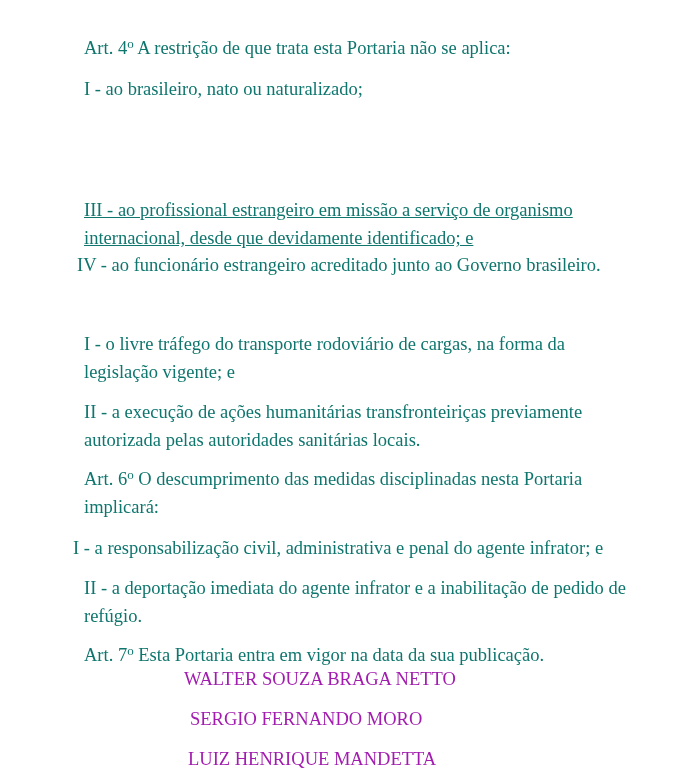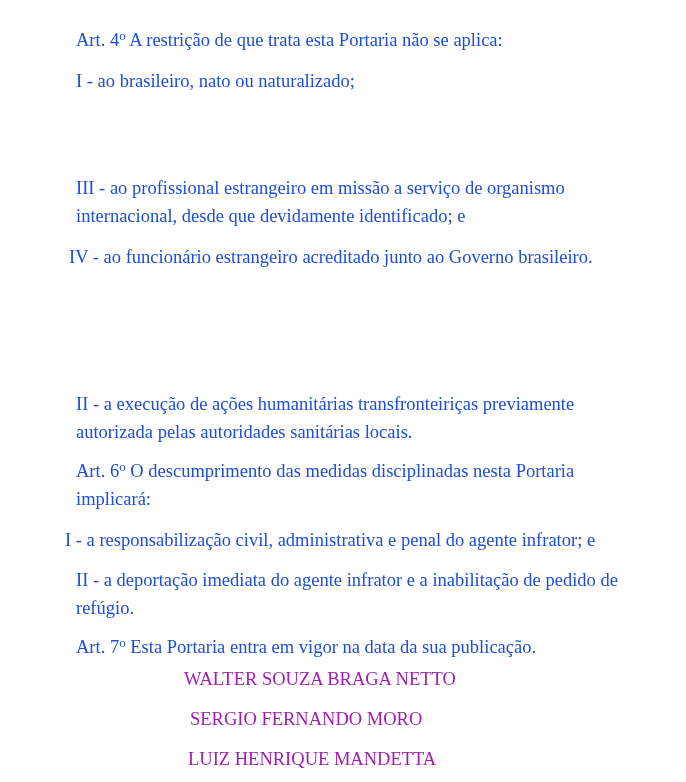--- a/index.html
+++ b/index.html
@@ -20,22 +20,22 @@
       left: 0;
       top: 0;
       width: 686px;
       height: 782px;
     }
     .para {
       position: absolute;
       font-family: "Liberation Serif", "DejaVu Serif", serif;
       font-size: 18.5px;
       line-height: 28px;
-      color: #1d4ed8;
-      margin: 8px;
+      color: #0f766e;
+      margin: 16px;
       white-space: normal;
     }
     .sig {
       position: absolute;
       font-family: "Liberation Serif", "DejaVu Serif", serif;
       font-size: 18.5px;
       line-height: 28px;
       color: #a21caf;
       white-space: nowrap;
     }
@@ -48,25 +48,26 @@
 </head>
 <body>
 
 <div class="doc">
 
   <p class="para" style="left:68px; top:18px; width:600px;"><span>Art. 4</span><sup class="ord">o</sup><span> A restrição de que trata esta Portaria não se aplica:</span></p>
 
   <p class="para" style="left:68px; top:59px; width:600px;">I - ao brasileiro, nato ou naturalizado;</p>
 
 
-  <p class="para" style="left:68px; top:166px; width:545px;">III - ao profissional estrangeiro em missão a serviço de organismo internacional, desde que devidamente identificado; e</p>
+  <p class="para" style="left:68px; top:180px; width:545px;text-decoration:underline;">III - ao profissional estrangeiro em missão a serviço de organismo internacional, desde que devidamente identificado; e</p>
 
   <p class="para" style="left:61px; top:235px; width:620px;">IV - ao funcionário estrangeiro acreditado junto ao Governo brasileiro.</p>
 
 
+  <p class="para" style="left:68px; top:314px; width:540px;">I - o livre tráfego do transporte rodoviário de cargas, na forma da legislação vigente; e</p>
 
   <p class="para" style="left:68px; top:382px; width:555px;">II - a execução de ações humanitárias transfronteiriças previamente autorizada pelas autoridades sanitárias locais.</p>
 
   <p class="para" style="left:68px; top:449px; width:555px;"><span>Art. 6</span><sup class="ord">o</sup><span> O descumprimento das medidas disciplinadas nesta Portaria implicará:</span></p>
 
   <p class="para" style="left:57px; top:518px; width:629px;">I - a responsabilização civil, administrativa e penal do agente infrator; e</p>
 
   <p class="para" style="left:68px; top:558px; width:600px;">II - a deportação imediata do agente infrator e a inabilitação de pedido de refúgio.</p>
 
   <p class="para" style="left:68px; top:625px; width:610px;"><span>Art. 7</span><sup class="ord">o</sup><span> Esta Portaria entra em vigor na data da sua publicação.</span></p>

